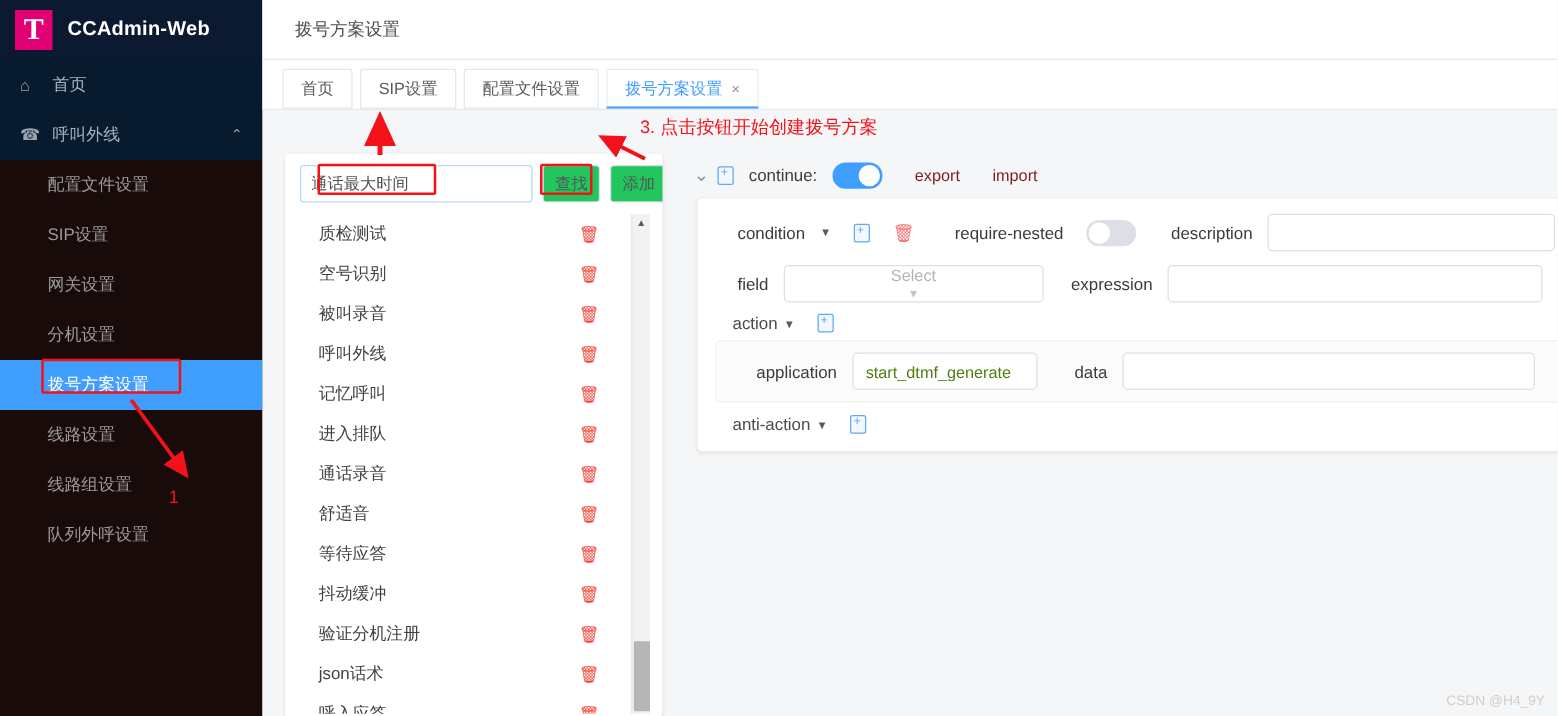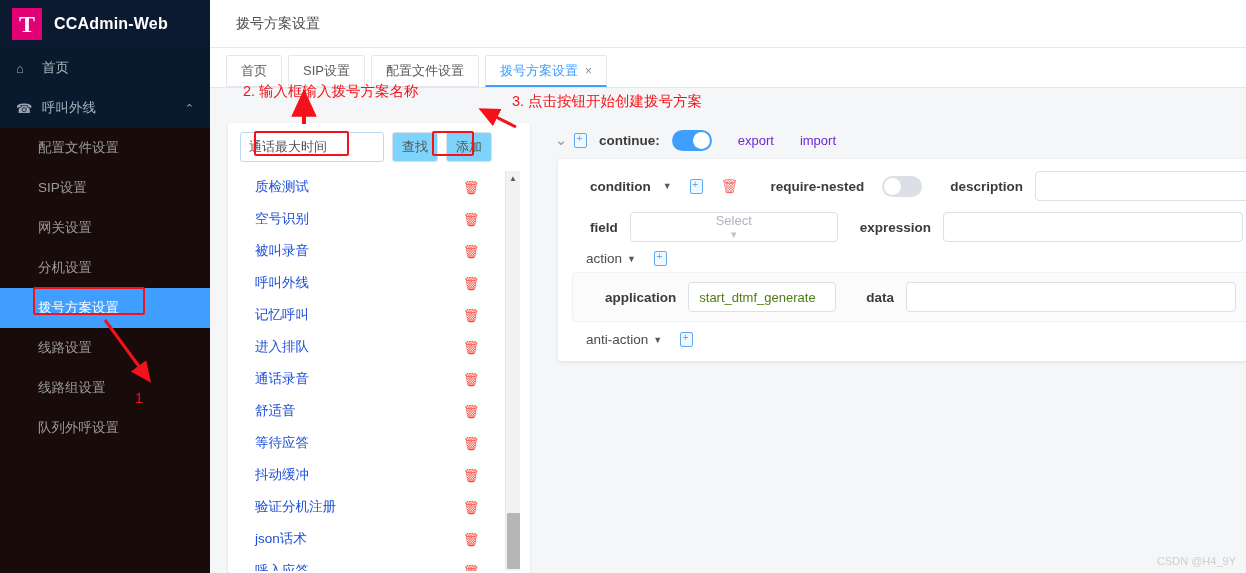--- a/index.html
+++ b/index.html
@@ -104,45 +104,45 @@
     background: #ffffff;
     box-shadow: 0 1px 3px rgba(0,0,0,.10);
     border-radius: 3px;
     overflow: hidden;
   }
   #search-row {
     display: flex; align-items: center;
     height: 48px; padding: 0 8px 0 12px;
   }
   #dp-input {
-    width: 144px; height: 30px;
+    width: 192px; height: 30px;
     border: 1px solid #b9d8f7; border-radius: 3px;
     padding: 0 8px; font-size: 13px; color: #505050;
     outline: none;
-    font-family: Liberation Sans, sans-serif;
+    font-family: Liberation Mono, monospace;
   }
   .sbtn {
     height: 30px; padding: 0 9px; margin-left: 8px;
     border: 1px solid #dcdfe6; border-radius: 3px;
-    background: #7dd3fc; font-size: 13px; color: #555;
+    background: #22c55e; font-size: 13px; color: #555;
     display: flex; align-items: center; cursor: pointer;
     font-family: "Liberation Sans", "DejaVu Sans", sans-serif;
     white-space: nowrap;
   }
   #dp-list {
     position: relative;
     height: 400px;
     overflow: hidden;
   }
   .dp-item {
     height: 32px; display: flex; align-items: center;
     padding: 0 0 0 27px;
     position: relative;
   }
-  .dp-name { font-size: 13.5px; color: #1d4ed8; }
+  .dp-name { font-size: 13.5px; color: #404040; }
   .dp-del {
     position: absolute; left: 235px;
     color: #f44336; font-size: 13px;
   }
   
   #list-sb {
     position: absolute; left: 277px; top: 0;
     width: 15px; height: 400px;
     background: #f2f2f2; border-left: 1px solid #e6e6e6;
   }
@@ -170,34 +170,34 @@
   .doc-icon {
     display: inline-block; width: 13px; height: 15px;
     border: 1.2px solid #5fa8f5; border-radius: 2px;
     position: relative; background: #f2f8ff;
   }
   .doc-icon::after {
     content: "+"; position: absolute; left: 1.5px; top: -3px;
     font-size: 10px; color: #5fa8f5; line-height: 15px;
   }
   .trash-icon { color: #f56c6c; font-size: 14px; }
-  .lbl-bold { font-size: 13.5px; font-weight: bold; color: #3b3b3b; }
+  .lbl-bold { font-size: 13.5px; font-weight: normal; color: #3b3b3b; }
   .lbl-plain { font-size: 13.5px; color: #4b4b4b; }
   .toggle {
     width: 40px; height: 21px; border-radius: 11px;
     background: #dcdfe6; position: relative; display: inline-block;
   }
   .toggle.on { background: #409eff; }
   .toggle .knob {
     position: absolute; top: 2px; left: 2px;
     width: 17px; height: 17px; border-radius: 50%;
     background: #ffffff;
   }
   .toggle.on .knob { left: 21px; }
-  .link-txt { font-size: 13px; color: #6d28d9; }
+  .link-txt { font-size: 13px; color: #7f1d1d; }
 
   #cond-card {
     margin-left: 18px; margin-top: 2px;
     background: #ffffff;
     border-radius: 4px;
     box-shadow: 0 1px 4px rgba(0,0,0,.09);
     padding: 12px 0 14px 0;
     width: 760px;
   }
   .crow { display: flex; align-items: center; padding-left: 32px; } .gap12 { width: 12px; } .gap18 { width: 18px; }
@@ -465,21 +465,20 @@
       </div>
     </div>
 
     <div id="watermark">CSDN @H4_9Y</div>
   </div>
 
   <div class="ann-box" style="left:33px; top:287px; width:112px; height:28px;"></div>
   <div class="ann-box" style="left:254px; top:131px; width:95px; height:25px;"></div>
   <div class="ann-box" style="left:432px; top:131px; width:42px; height:25px;"></div>
 
-  <div class="ann-text" style="left:243px; top:82px;">2. 输入框输入拨号方案名称</div>
   <div class="ann-text" style="left:512px; top:92px;">3. 点击按钮开始创建拨号方案</div>
   <div class="ann-text" style="left:135px; top:390px;">1</div>
 
   <svg class="ann-svg">
     <defs>
       <marker id="ah" markerWidth="7" markerHeight="7" refX="4.2" refY="3.2" orient="auto">
         <path d="M0,0 L7,3.2 L0,6.4 z" fill="#f4121a"></path>
       </marker>
     </defs>
 

